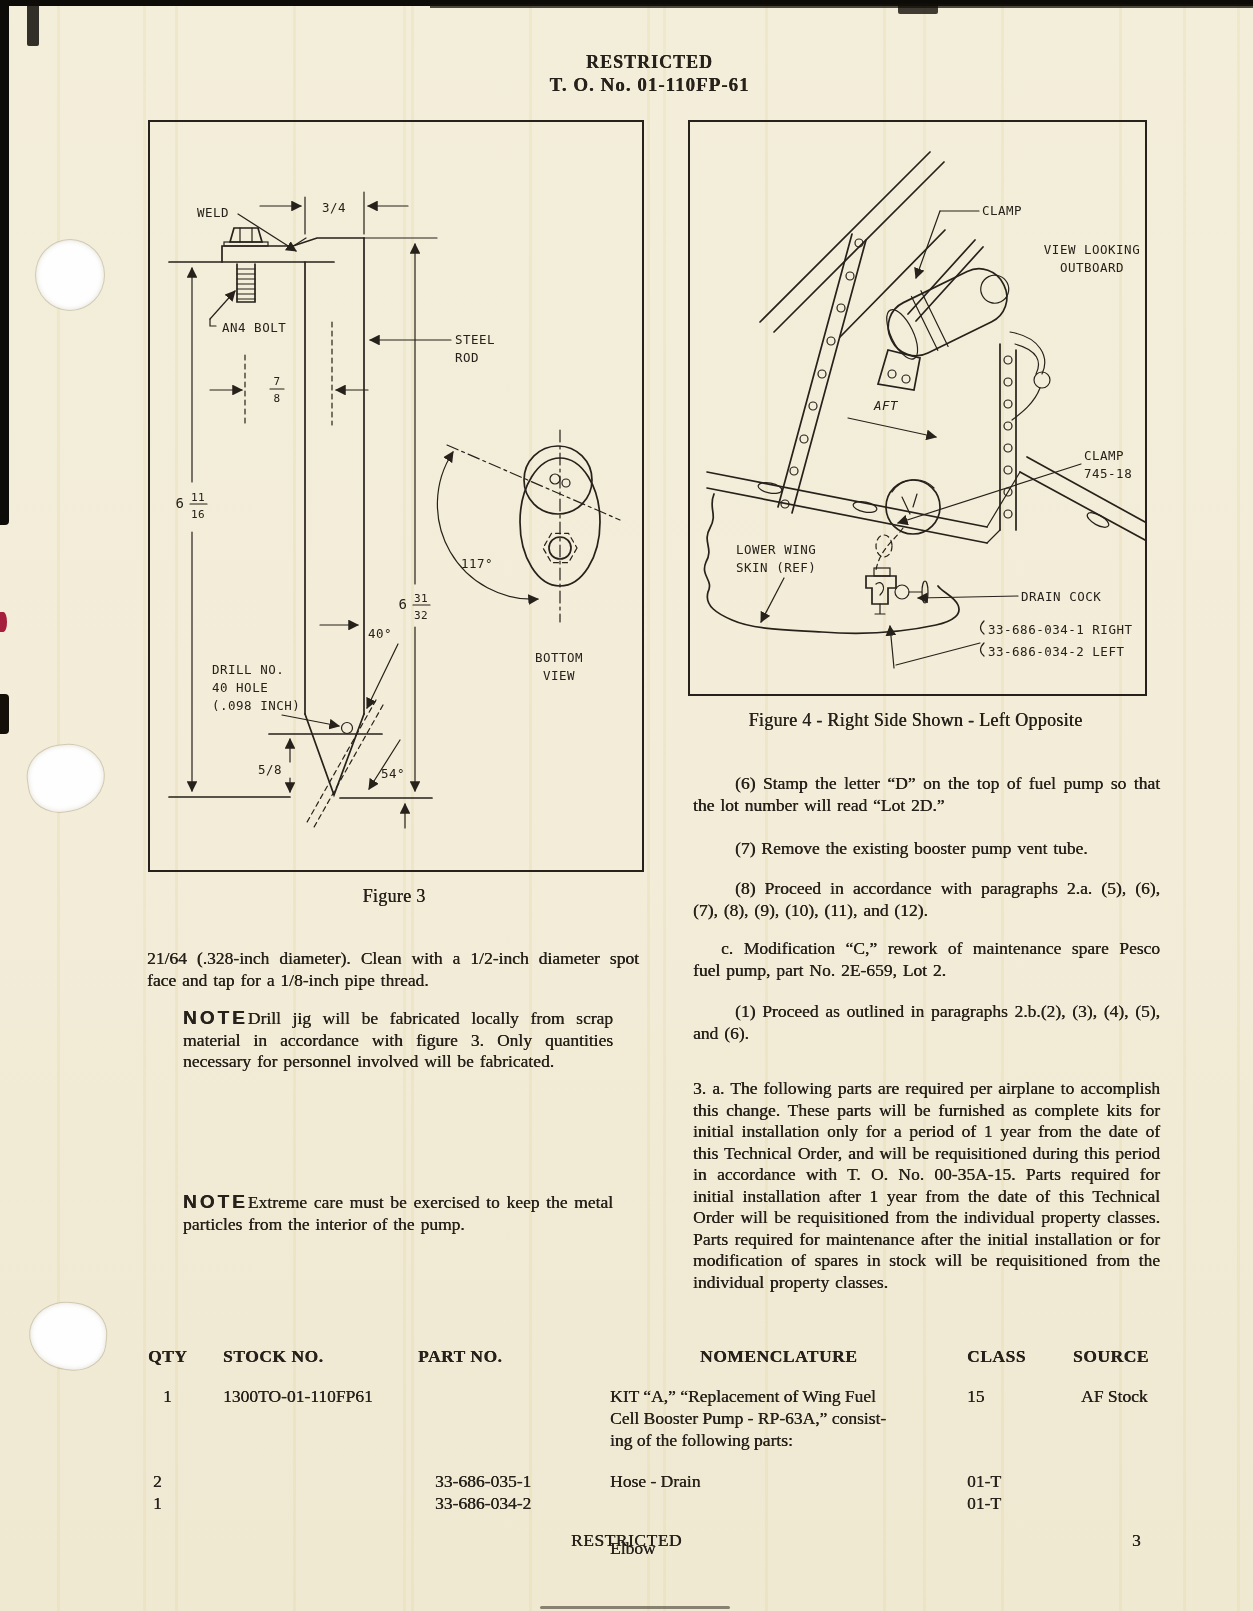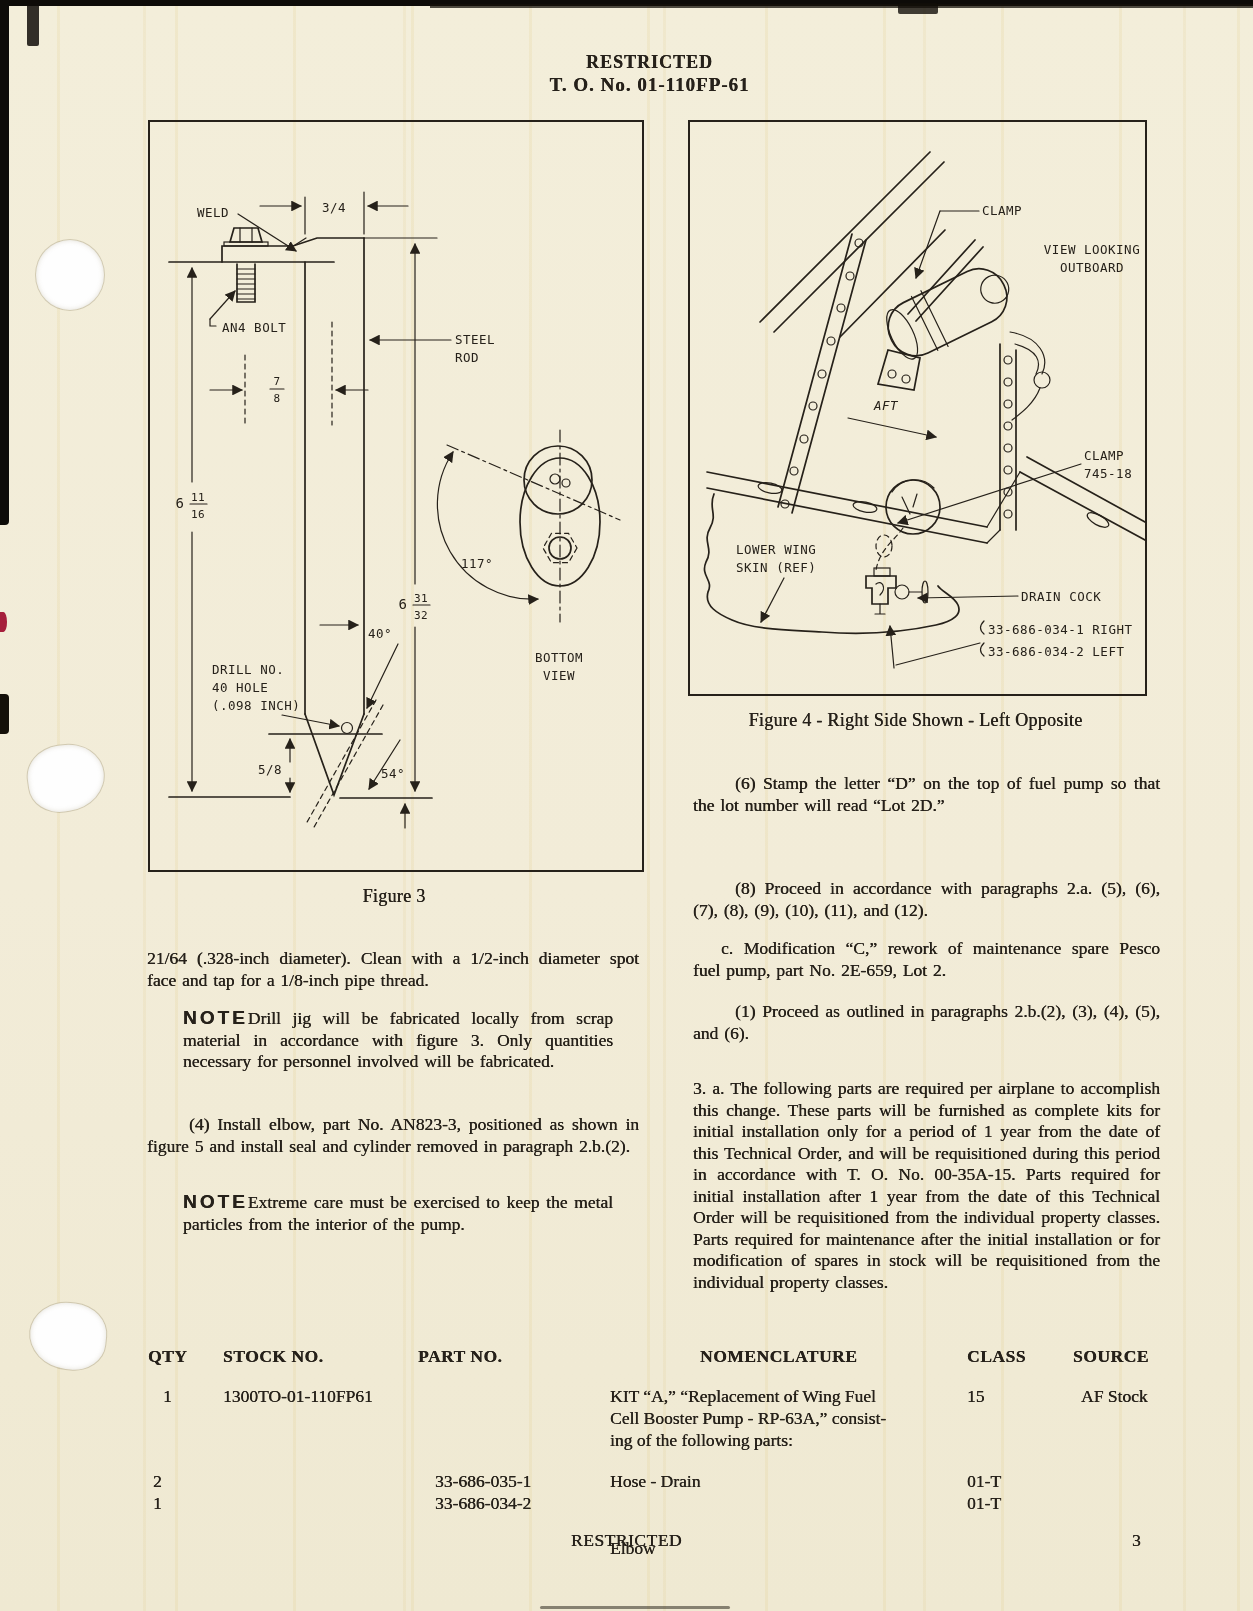--- a/index.html
+++ b/index.html
@@ -244,26 +244,26 @@
         <path class="ln thin" d="M204,546 L200,504" marker-end="url(#ah4)"></path>
       </g>
     </svg>
   </div>
   <div class="caption" style="left:688px;top:710px;width:455px;">Figure 4 - Right Side Shown - Left Opposite</div>
 
   <div class="p" style="left:147px;top:948px;width:492px;">21/64 (.328-inch diameter).  Clean with a 1/2-inch diameter spot face and tap for a 1/8-inch pipe thread.</div>
   <div class="p" style="left:183px;top:1007px;width:430px;">
     <span class="note-label">NOTE</span><span>Drill jig will be fabricated locally from scrap material in accordance with figure 3.  Only quantities necessary for personnel involved will be fabricated.</span>
   </div>
-  <div class="p indent" style="left:147px;top:1114px;width:492px;">(4)  Install elbow, part No. AN823-3, positioned as shown in figure 5 and install seal and cylinder removed in paragraph 2.b.(2).</div>
   <div class="p" style="left:183px;top:1191px;width:430px;">
     <span class="note-label">NOTE</span><span>Extreme care must be exercised to keep the metal particles from the interior of the pump.</span>
   </div>
 
   <div class="p indent" style="left:693px;top:773px;width:467px;">(6)  Stamp the letter “D” on the top of fuel pump so that the lot number will read “Lot 2D.”</div>
+  <div class="p indent" style="left:693px;top:838px;width:467px;">(7)  Remove the existing booster pump vent tube.</div>
   <div class="p indent" style="left:693px;top:878px;width:467px;">(8)  Proceed in accordance with paragraphs 2.a. (5), (6), (7), (8), (9), (10), (11), and (12).</div>
   <div class="p" style="left:693px;top:938px;width:467px;text-indent:28px;">c.  Modification “C,” rework of maintenance spare Pesco fuel pump, part No. 2E-659, Lot 2.</div>
   <div class="p indent" style="left:693px;top:1001px;width:467px;">(1)  Proceed as outlined in paragraphs 2.b.(2), (3), (4), (5), and (6).</div>
   <div class="p" style="left:693px;top:1078px;width:467px;">3. a.  The following parts are required per airplane to accomplish this change.  These parts will be furnished as complete kits for initial installation only for a period of 1 year from the date of this Technical Order, and will be requisitioned during this period in accordance with T. O. No. 00-35A-15.  Parts required for initial installation after 1 year from the date of this Technical Order will be requisitioned from the individual property classes.  Parts required for maintenance after the initial installation or for modification of spares in stock will be requisitioned from the individual property classes.</div>
 
   <div style="position:absolute;left:148px;top:0;width:1020px;height:1611px;">
     <div class="tcell thead" style="left:0;top:1345px;font-weight:bold;">QTY</div>
     <div class="tcell thead" style="left:75px;top:1345px;font-weight:bold;">STOCK NO.</div>
     <div class="tcell thead" style="left:270px;top:1345px;font-weight:bold;">PART NO.</div>
     <div class="tcell thead" style="left:552px;top:1345px;font-weight:bold;">NOMENCLATURE</div>

